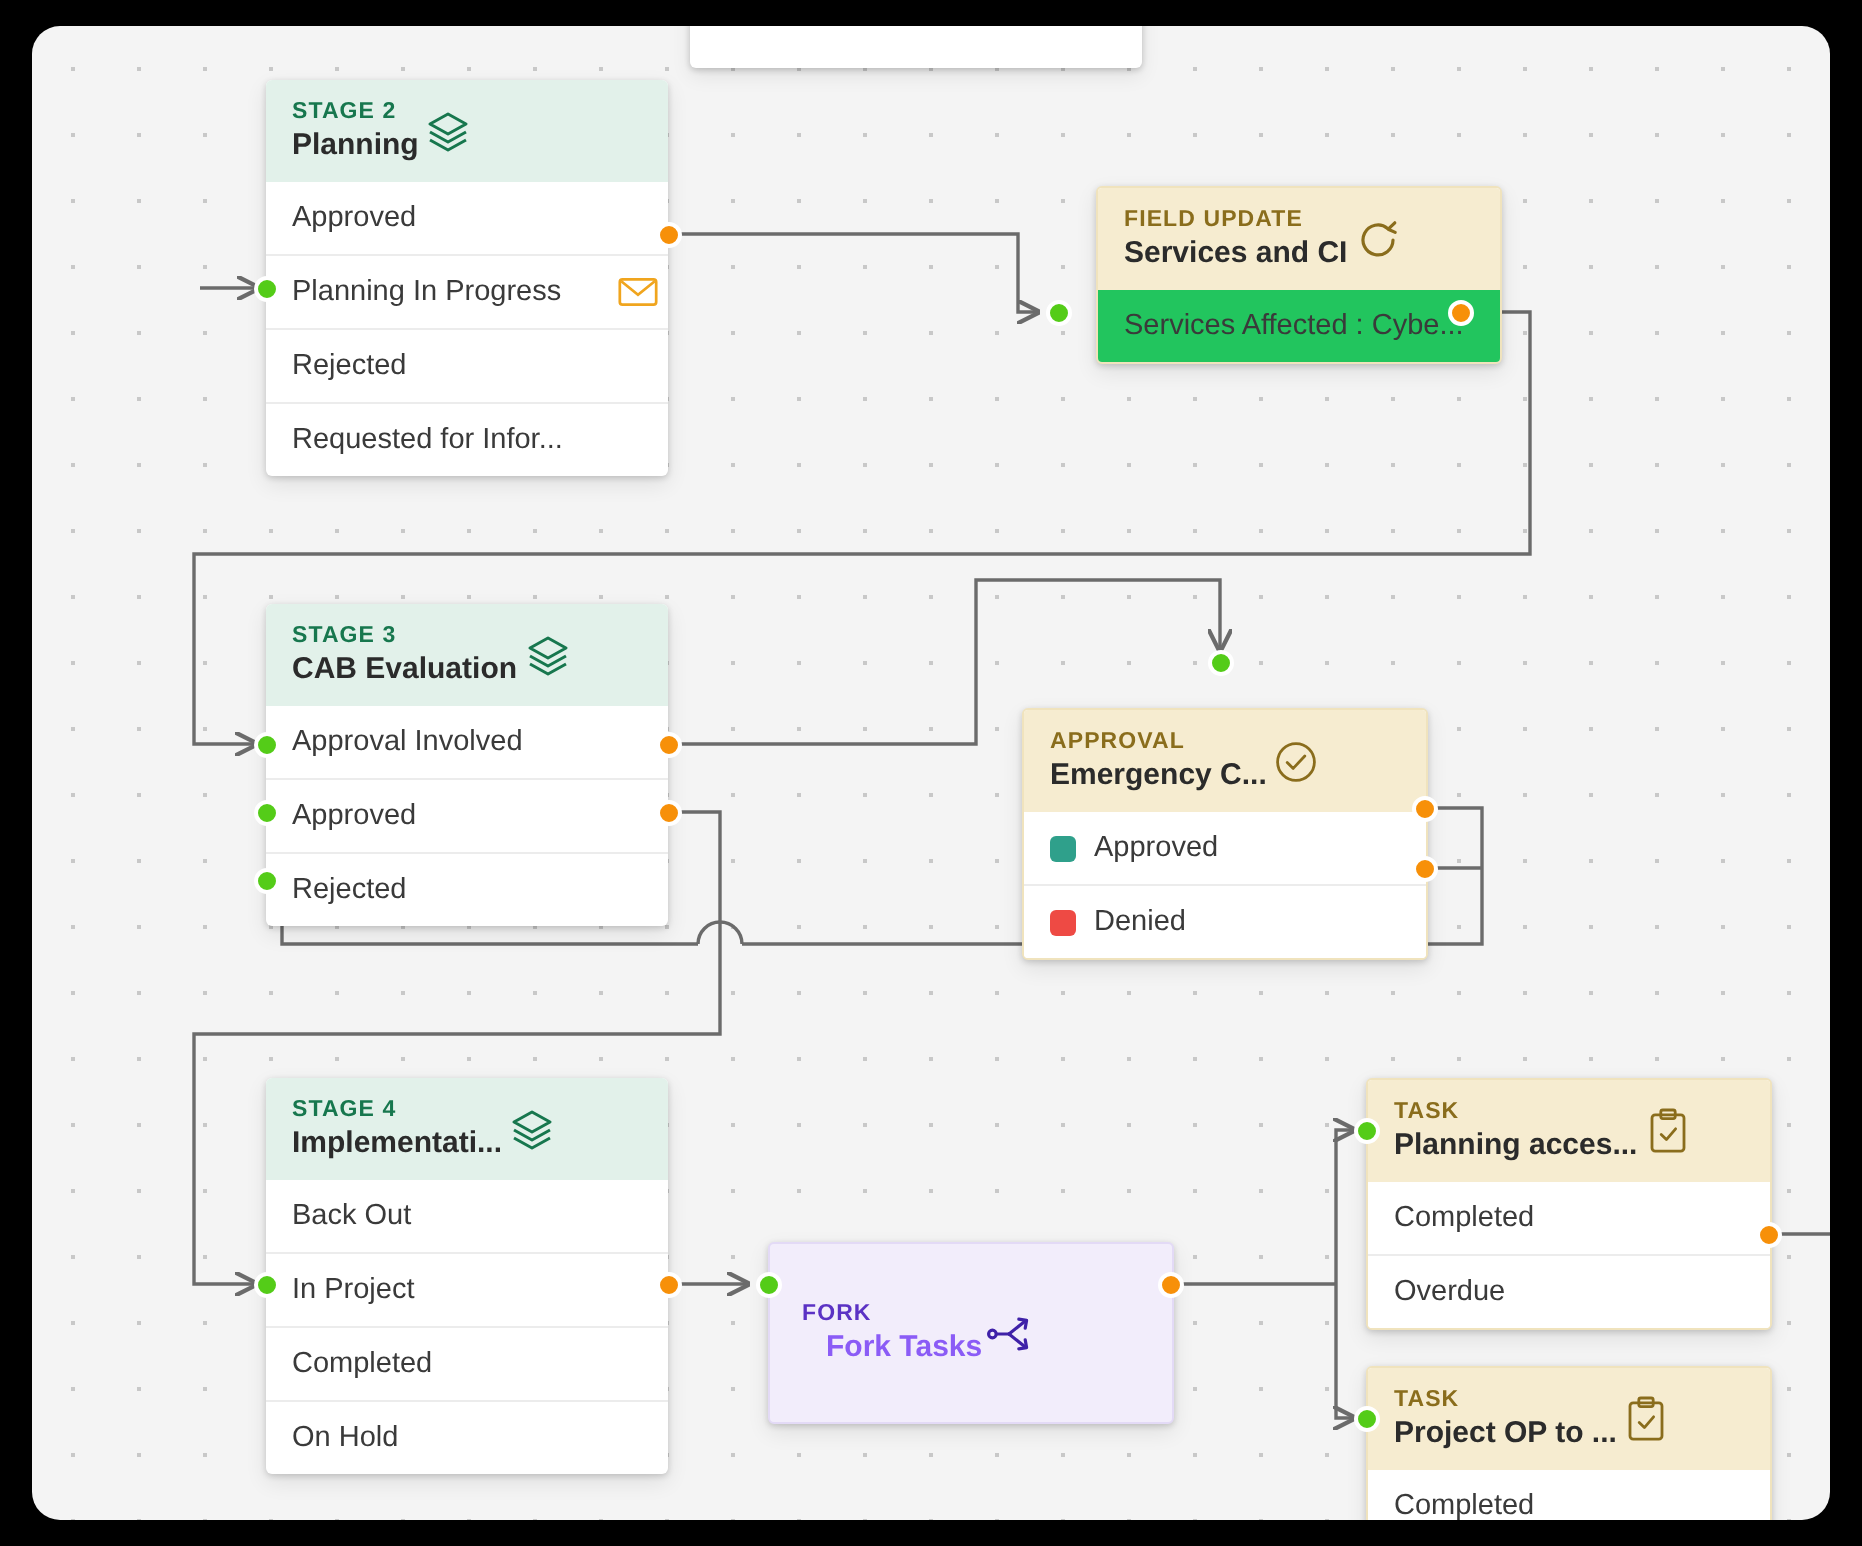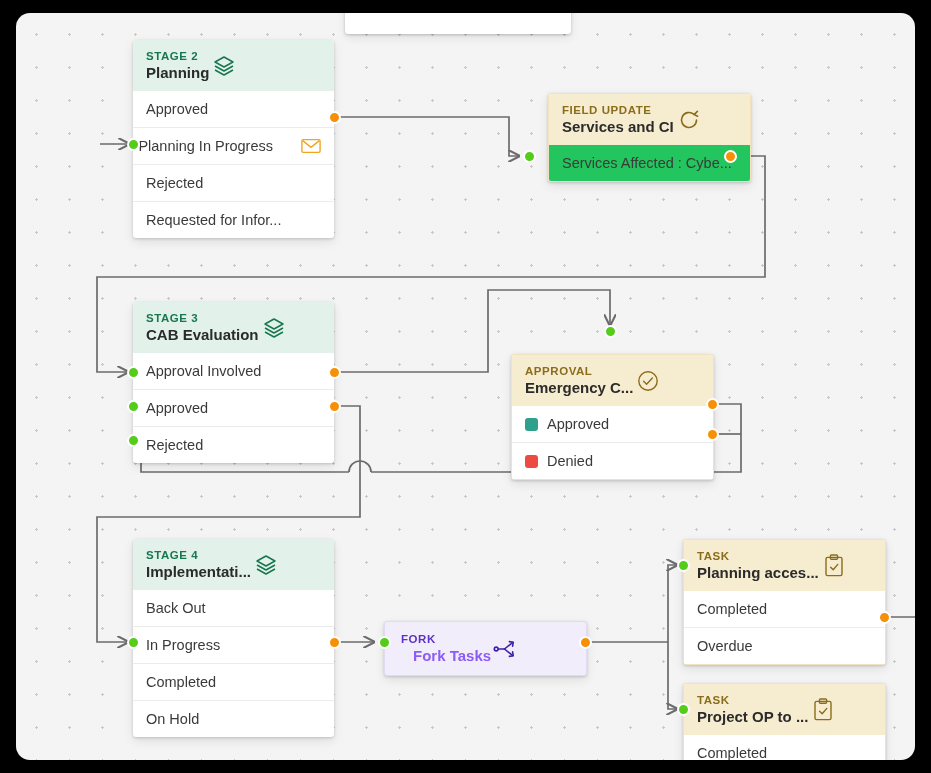--- a/index.html
+++ b/index.html
@@ -89,21 +89,21 @@
     padding: 9px 13px 9px 13px;
     border-top: 1px solid #ececec;
     display: flex;
     align-items: center;
     gap: 9px;
     white-space: nowrap;
   }
   .node-row.first-row { border-top: none; }
 
   .row-with-icon {
-    justify-content: flex-end;
+    justify-content: space-between;
     gap: 28px;
   }
   .row-icon {
     width: 20px;
     height: 16px;
     flex: 0 0 auto;
   }
 
   
   .node.stage .node-header { background: #e2f1ea; }
@@ -112,21 +112,21 @@
   
   .node.cream { border: 1px solid #f0e3bd; }
   .node.cream .node-header { background: #f6ecd0; }
   .node.cream .node-kicker { color: #8a6d1c; }
 
   
   .node.fork {
     background: #f2edfb;
     border: 1px solid #e3daf6;
   }
-  .node.fork .node-header { background: transparent; padding: 10px 16px; }
+  .node.fork .node-header { background: transparent; padding: 28px 16px; }
   .node.fork .node-kicker { color: #5b32c4; }
   .node.fork .node-title { color: #8b5cf6; margin-left: 12px; }
 
   
   .port {
     position: absolute;
     width: 13px;
     height: 13px;
     border-radius: 50%;
     border: 2.5px solid #ffffff;
@@ -325,21 +325,21 @@
             <path d="M12 3 L21 8 L12 13 L3 8 Z"></path>
             <path d="M3 12 L12 17 L21 12"></path>
             <path d="M3 16 L12 21 L21 16"></path>
           </svg>
         </div>
       </div>
       <div class="node-row first-row">
         <span>Back Out</span>
       </div>
       <div class="node-row">
-        <span>In Progress</span>
+        <span>In Project</span>
       </div>
       <div class="node-row">
         <span>Completed</span>
       </div>
       <div class="node-row">
         <span>On Hold</span>
       </div>
     </div>
     <div class="port in" style="left:111px; top:623px;"></div>
     <div class="port out" style="left:312px; top:623px;"></div>

